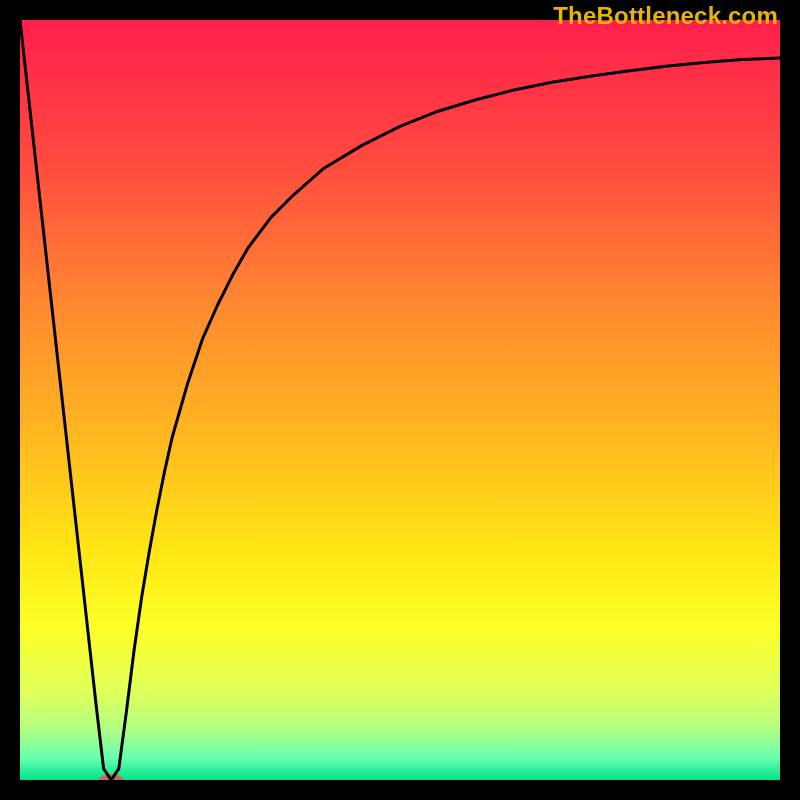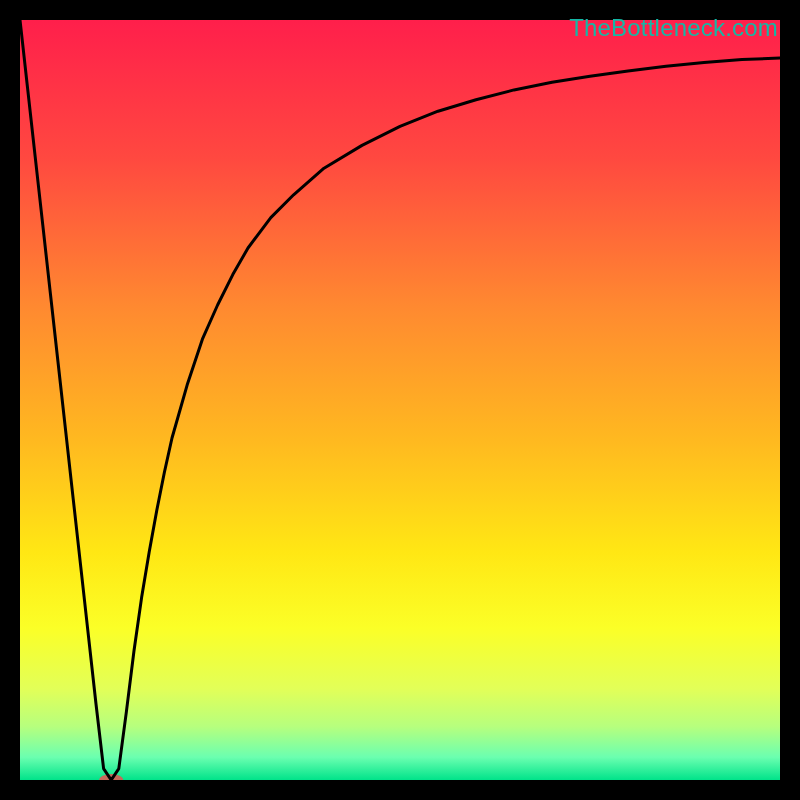--- a/index.html
+++ b/index.html
@@ -21,25 +21,25 @@
   }
   .plot {
     position: absolute;
     left: 20px;
     top: 20px;
     width: 760px;
     height: 760px;
   }
   .watermark {
     position: absolute;
-    top: 14px;
+    top: 2px;
     right: 22px;
-    color: #14b8a6;
+    color: #eab308;
     font-size: 24px;
-    font-weight: 400;
+    font-weight: 700;
     letter-spacing: 0.2px;
     user-select: none;
   }
 </style>
 </head>
 <body>
 
 <div class="frame">
   <svg class="plot" viewBox="0 0 760 760" preserveAspectRatio="none">
     <defs>

